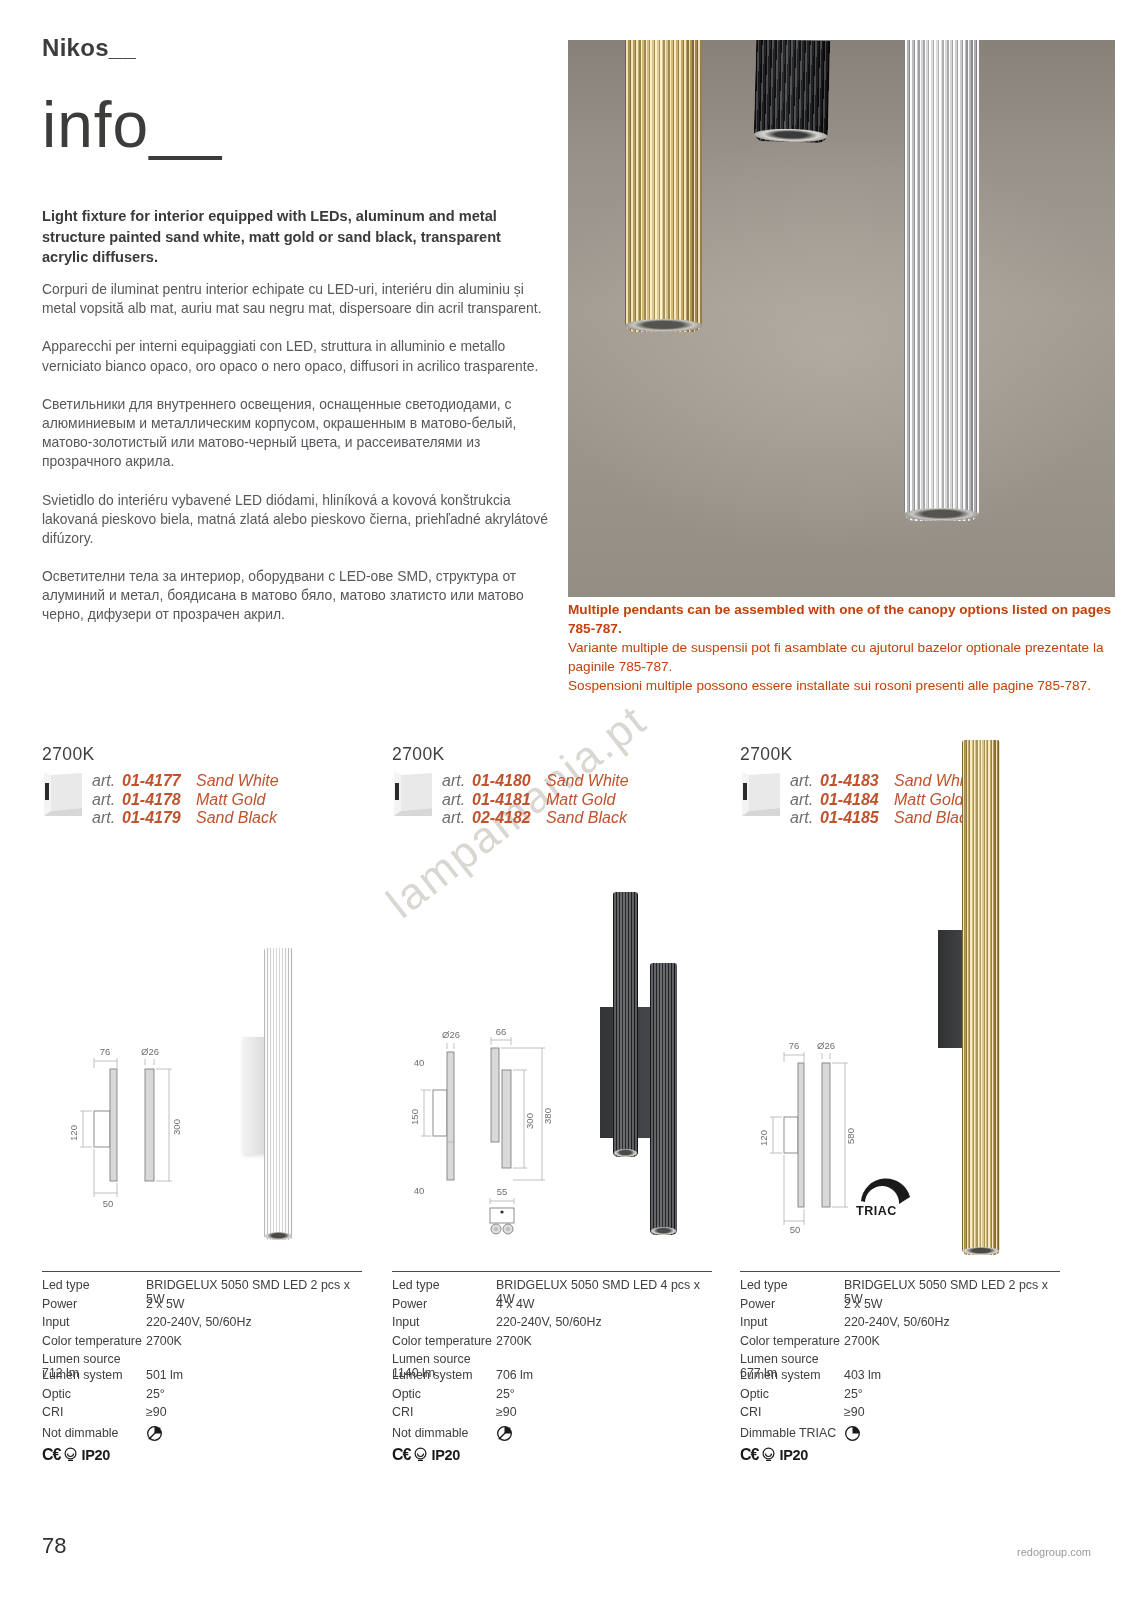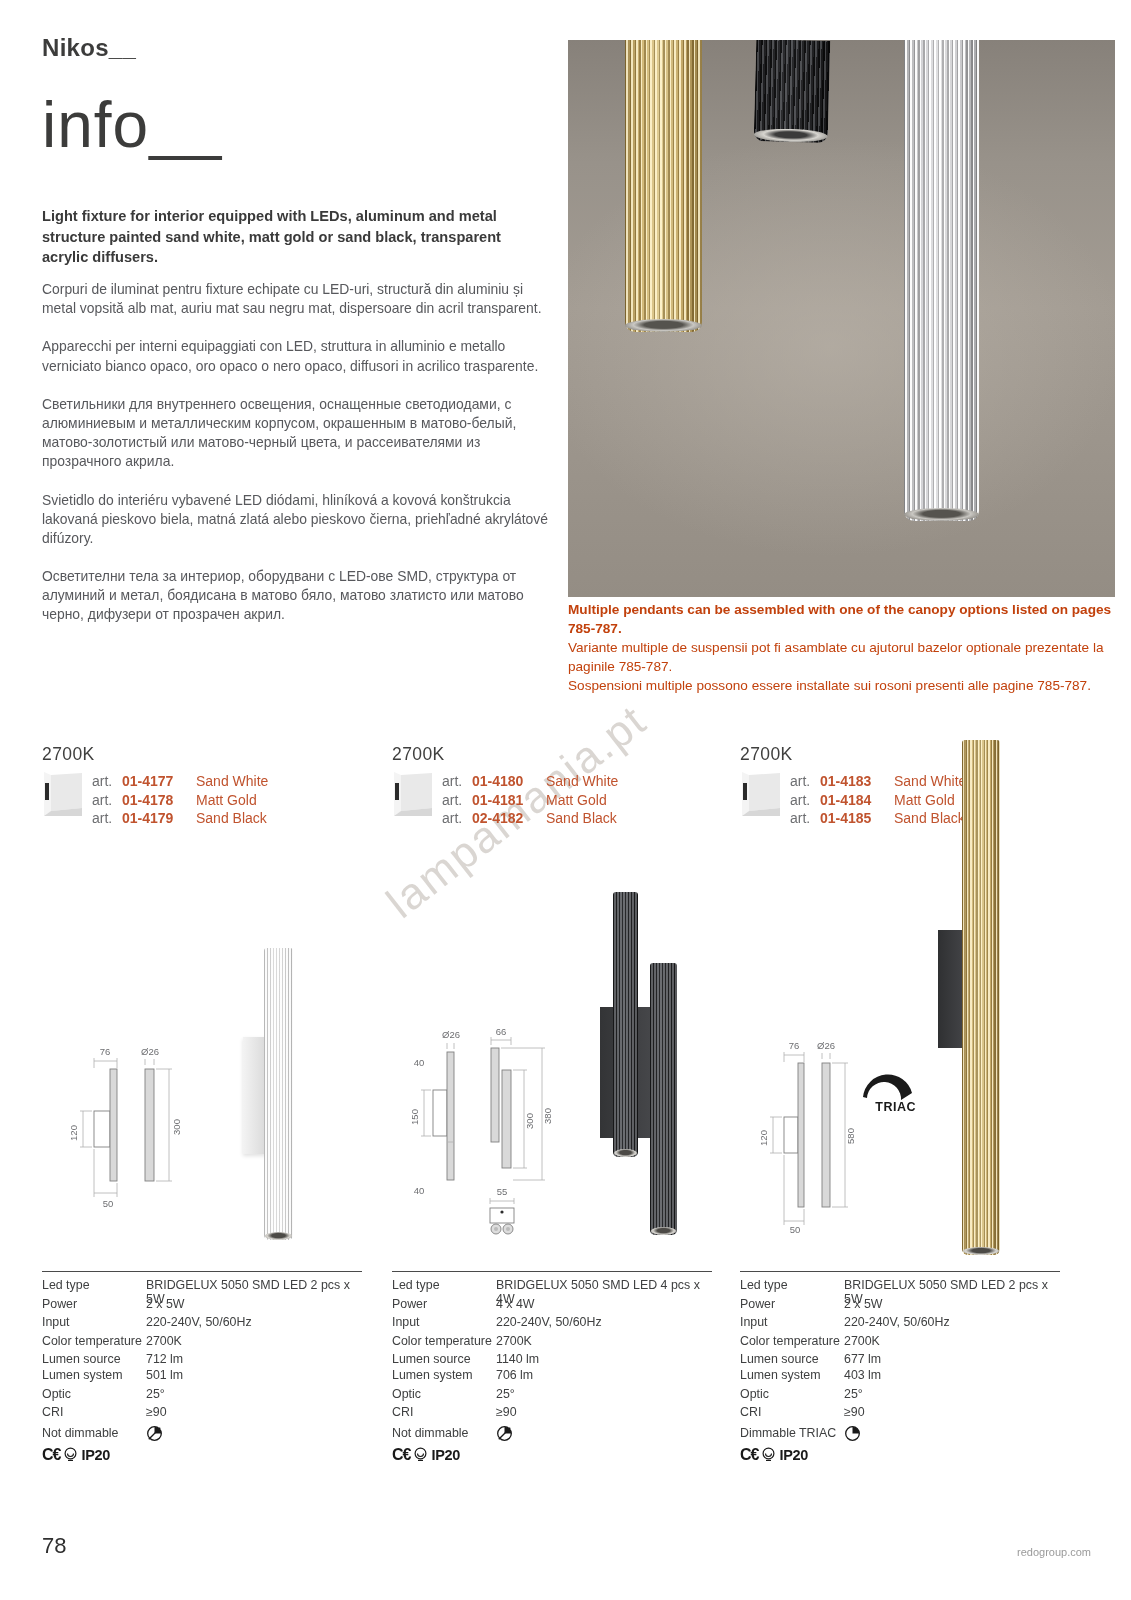--- a/index.html
+++ b/index.html
@@ -38,21 +38,21 @@
   .caption p{margin:0;font-size:13.6px;line-height:1.4;color:#c2410c;}
   .caption .cb{font-weight:700;}
 
   .watermark{position:absolute;left:408px;top:878px;font-size:44px;color:rgba(158,148,136,.38);
              transform:rotate(-38deg);transform-origin:left bottom;letter-spacing:2px;pointer-events:none;}
 
   
   .temp{position:absolute;top:744px;font-size:17.5px;color:#3f3f3e;letter-spacing:.4px;}
   .wall-ic{position:absolute;top:770px;}
   .artlist{position:absolute;top:772px;width:280px;}
-  .artrow{display:flex;font-size:14px;line-height:18.6px;}
+  .artrow{display:flex;font-size:16px;line-height:18.6px;font-style:italic;}
   .artrow .ap{width:30px;color:#6d6e71;}
   .artrow .ac{width:62px;color:#c0532e;font-weight:700;}
   .artrow .af{color:#c0532e;margin-left:12px;}
 
   
   .fx{position:absolute;}
   .fx .part{position:absolute;}
   .ribs-white{background:repeating-linear-gradient(90deg, rgba(0,0,0,.12) 0 1px, rgba(255,255,255,.9) 1px 3px),
               linear-gradient(90deg,#cfcfcf,#fafafa 35%,#efefef 65%,#c6c6c6);}
   .ribs-dark{background:repeating-linear-gradient(90deg, rgba(0,0,0,.5) 0 1.5px, rgba(128,130,134,.55) 1.5px 3px),
@@ -62,27 +62,27 @@
   .lens{position:absolute;left:1px;right:1px;bottom:0;height:8px;border-radius:50%;
         background:radial-gradient(ellipse at 50% 45%, #4c4a46 0 35%, #d8d6d1 60%, #7b7974 100%);}
 
   
   .draw{position:absolute;}
   .draw text{font-family:"Liberation Sans",sans-serif;font-size:9.5px;fill:#6d6e71;}
   .draw .dl{stroke:#b0b0b0;stroke-width:.8;fill:none;}
   .draw .ob{stroke:#808080;stroke-width:.9;fill:#d9d9d9;}
   .draw .obw{stroke:#808080;stroke-width:.9;fill:#ffffff;}
 
-  .triac{position:absolute;left:856px;top:1064px;width:60px;text-align:right;}
+  .triac{position:absolute;left:856px;top:1168px;width:60px;text-align:left;}
   .triac .tl{font-size:12.5px;font-weight:700;color:#1a1a1a;letter-spacing:.5px;margin-top:-4px;}
 
   
   .spec{position:absolute;top:1271px;width:320px;border-top:1.2px solid #4a4a4a;padding-top:6px;}
   .srow{display:flex;font-size:12.4px;height:18.6px;color:#3f4041;}
-  .srow.tight{height:15.6px;}
+  .srow.tight{height:15.6px;flex-direction:column;}
   .srow .sl{width:104px;flex:none;}
   .srow .sv{flex:1;}
   .dimrow{display:flex;align-items:center;font-size:12.4px;height:19px;color:#3f4041;}
   .dimrow .sl{width:104px;flex:none;}
   .certrow{display:flex;align-items:center;gap:3px;margin-top:3px;}
   .certrow .ce{font-size:16px;font-weight:600;letter-spacing:-1px;color:#1a1a1a;}
   .certrow .ip{font-size:14.5px;font-weight:800;letter-spacing:-.3px;color:#1a1a1a;}
 
   .pageno{position:absolute;left:42px;top:1533px;font-size:22px;font-weight:400;color:#2f2f2f;}
   .site{position:absolute;right:40px;top:1546px;font-size:11px;color:#9a9a9a;}
@@ -91,21 +91,21 @@
 <body>
 
 <div class="page">
 
   <div class="brand">Nikos__</div>
   <div class="title">info__</div>
 
   <p class="lead">Light fixture for interior equipped with LEDs, aluminum and metal structure painted sand white, matt gold or sand black, transparent acrylic diffusers.</p>
 
   <div class="paras">
-    <p>Corpuri de iluminat pentru fixture echipate cu LED-uri, structură din aluminiu și metal vopsită alb mat, auriu mat sau negru mat, dispersoare din acril transparent.</p>
+    <p>Corpuri de iluminat pentru interior echipate cu LED-uri, interiéru din aluminiu și metal vopsită alb mat, auriu mat sau negru mat, dispersoare din acril transparent.</p>
     <p>Apparecchi per interni equipaggiati con LED, struttura in alluminio e metallo verniciato bianco opaco, oro opaco o nero opaco, diffusori in acrilico trasparente.</p>
     <p>Светильники для внутреннего освещения, оснащенные светодиодами, с алюминиевым и металлическим корпусом, окрашенным в матово-белый, матово-золотистый или матово-черный цвета, и рассеивателями из прозрачного акрила.</p>
     <p>Svietidlo do interiéru vybavené LED diódami, hliníková a kovová konštrukcia lakovaná pieskovo biela, matná zlatá alebo pieskovo čierna, priehľadné akrylátové difúzory.</p>
     <p>Осветителни тела за интериор, оборудвани с LED-ове SMD, структура от алуминий и метал, боядисана в матово бяло, матово златисто или матово черно, дифузери от прозрачен акрил.</p>
   </div>
 
   <div class="photo">
     <div class="tube tube-gold">
         <div class="cap"></div>
       </div>

